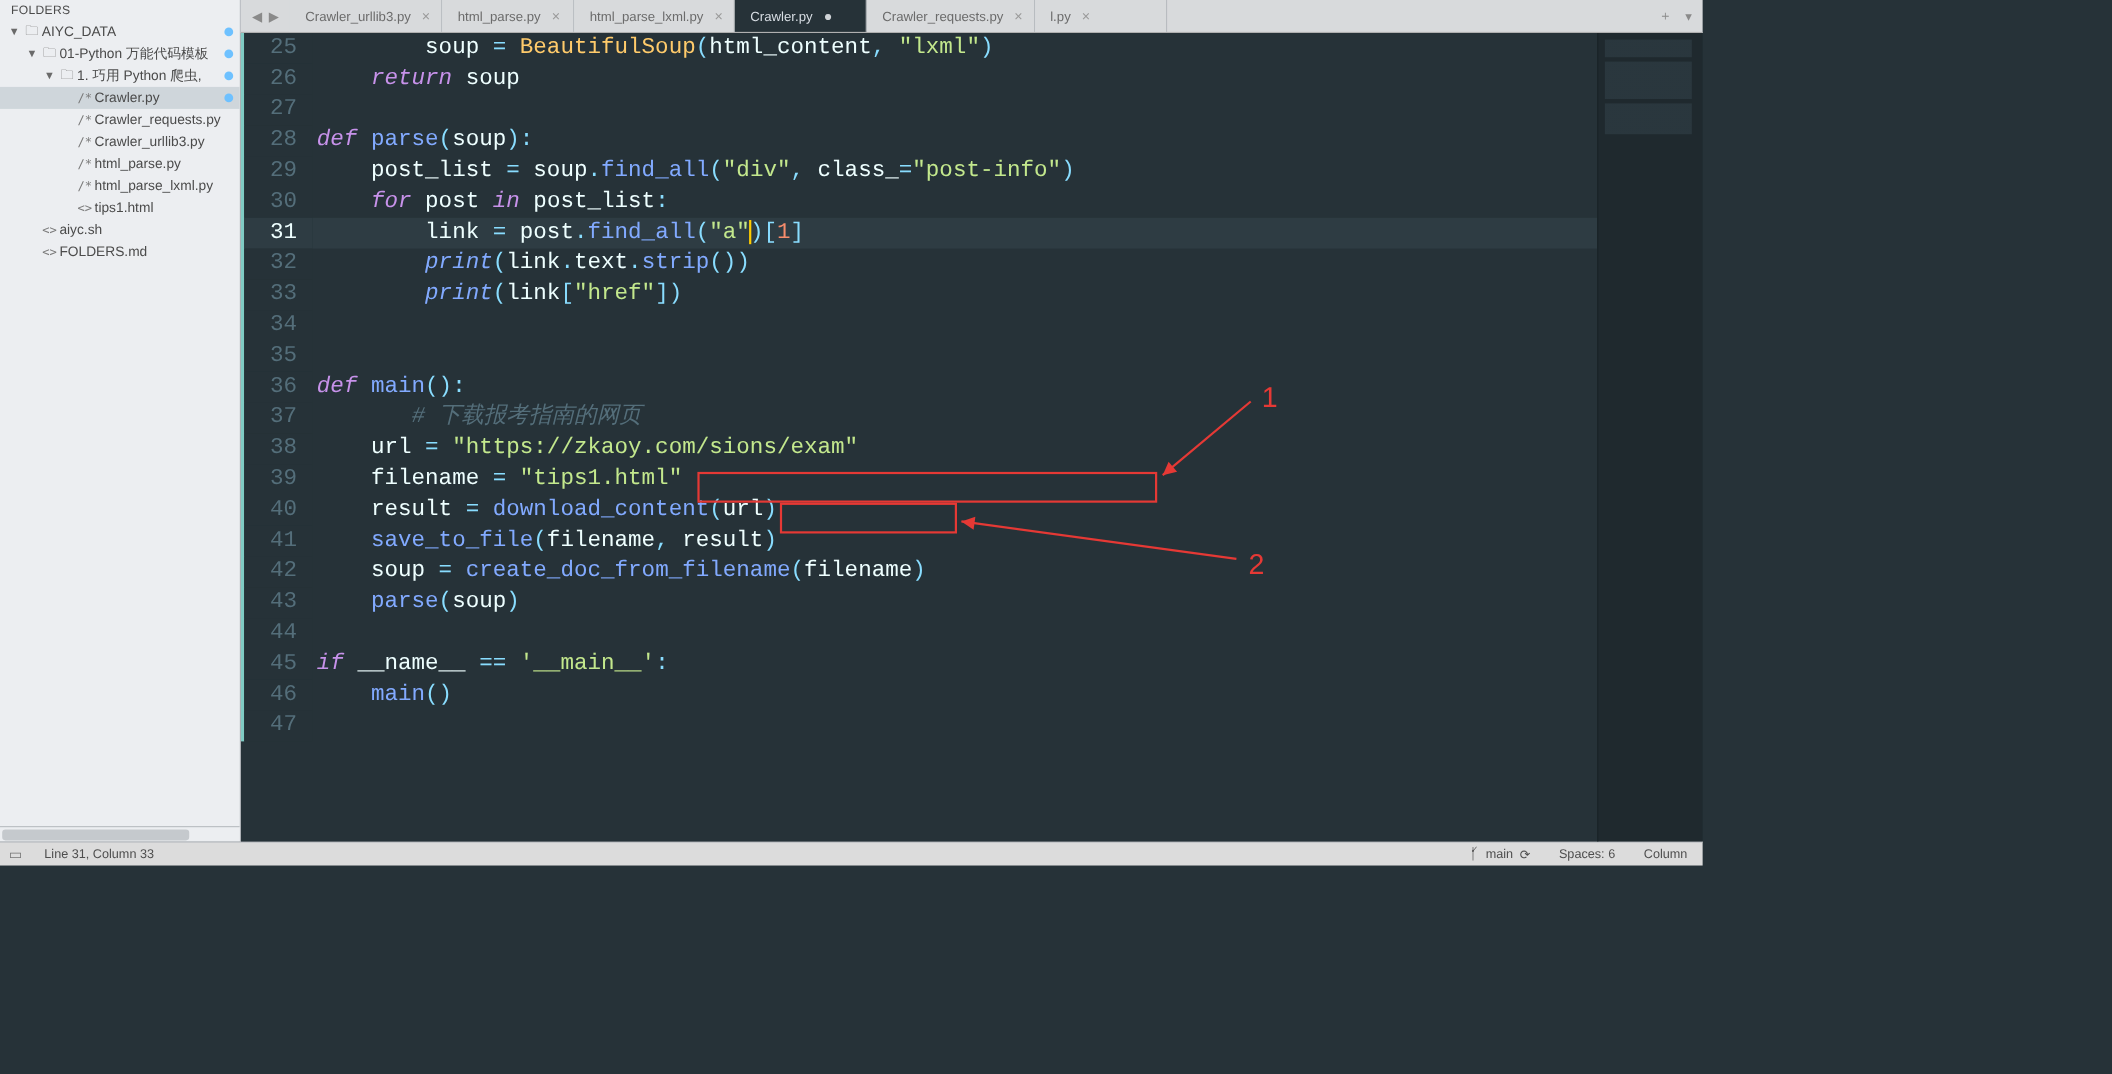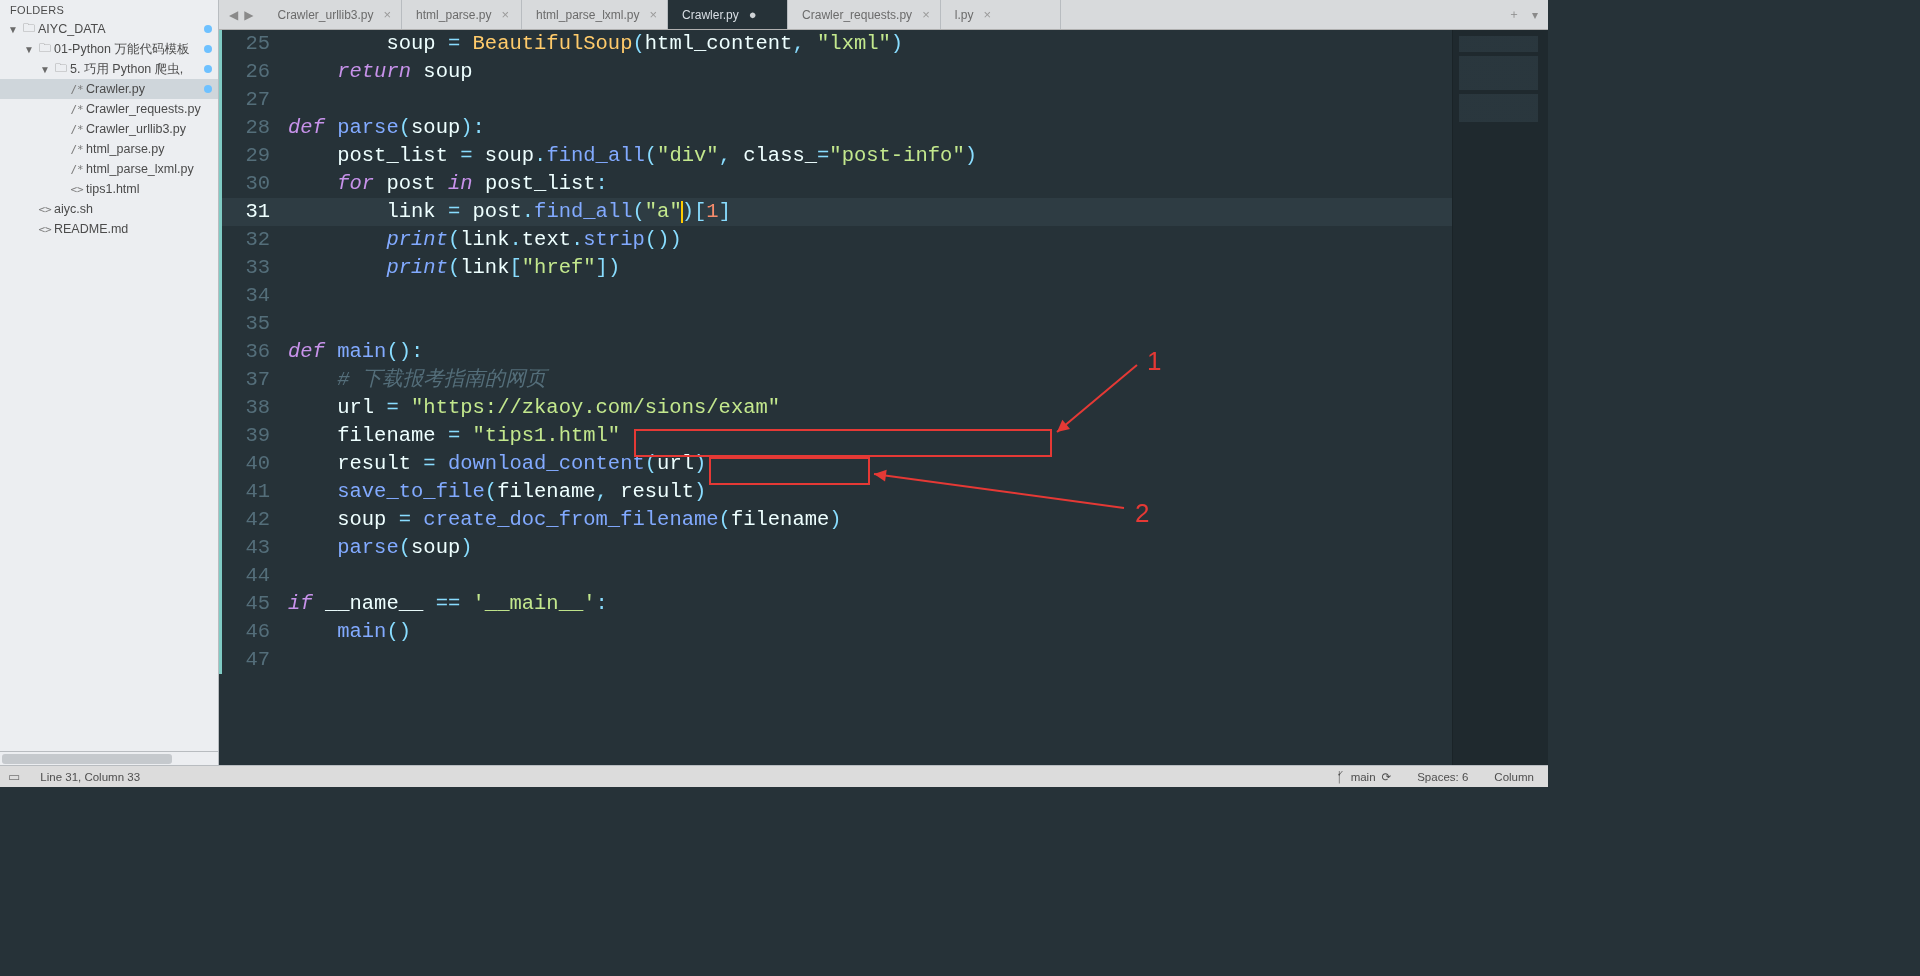--- a/index.html
+++ b/index.html
@@ -137,21 +137,21 @@
   .code .row.current { background:var(--hl-line); position:relative; }
   .caret {
     display:inline-block; width:2px; height:22px;
     background:#ffcc00; vertical-align:middle;
     margin-left:-1px; margin-right:-1px;
   }
   .kw { color:var(--kw); font-style:italic;font-family:Liberation Mono, monospace; }
   .fn { color:var(--func); }
   .fname { color:var(--fname); }
   .str { color:var(--string); }
-  .cm { color:var(--comment); font-style:italic; }
+  .cm { color:var(--comment); font-style:italic;margin-left:37px; }
   .num { color:var(--number); }
   .op { color:var(--op); }
   .id { color:var(--plain); }
   .italic { font-style:italic; }
   
   .minimap {
     width:96px; background:#1f292e;
     border-left:1px solid #1a2327;
     position:relative;
   }
@@ -207,21 +207,21 @@
         </div>
         <div class="tree-row" style="padding-left: 22px;">
           <span class="arrow">▼</span>
           <span class="icon">🗀</span>
           <span class="label">01-Python 万能代码模板</span>
           <span class="dot"></span>
         </div>
         <div class="tree-row" style="padding-left: 38px;">
           <span class="arrow">▼</span>
           <span class="icon">🗀</span>
-          <span class="label">5. 巧用 Python 爬虫,</span>
+          <span class="label">1. 巧用 Python 爬虫,</span>
           <span class="dot"></span>
         </div>
         <div class="tree-row selected" style="padding-left: 54px;">
           <span class="arrow"></span>
           <span class="icon" style="font-family: monospace; font-size: 11px;">/*</span>
           <span class="label">Crawler.py</span>
           <span class="dot"></span>
         </div>
         <div class="tree-row" style="padding-left: 54px;">
           <span class="arrow"></span>
@@ -249,21 +249,21 @@
           <span class="label">tips1.html</span>
         </div>
         <div class="tree-row" style="padding-left: 22px;">
           <span class="arrow"></span>
           <span class="icon" style="font-family: monospace; font-size: 11px;">&lt;&gt;</span>
           <span class="label">aiyc.sh</span>
         </div>
         <div class="tree-row" style="padding-left: 22px;">
           <span class="arrow"></span>
           <span class="icon" style="font-family: monospace; font-size: 11px;">&lt;&gt;</span>
-          <span class="label">README.md</span>
+          <span class="label">FOLDERS.md</span>
         </div>
       </div>
     <div class="sidebar-scroll-x"></div>
   </div>
 
   <div class="editor-side">
 
     <div class="tab-bar">
       <div class="nav-arrows">
         <span>◀</span>

